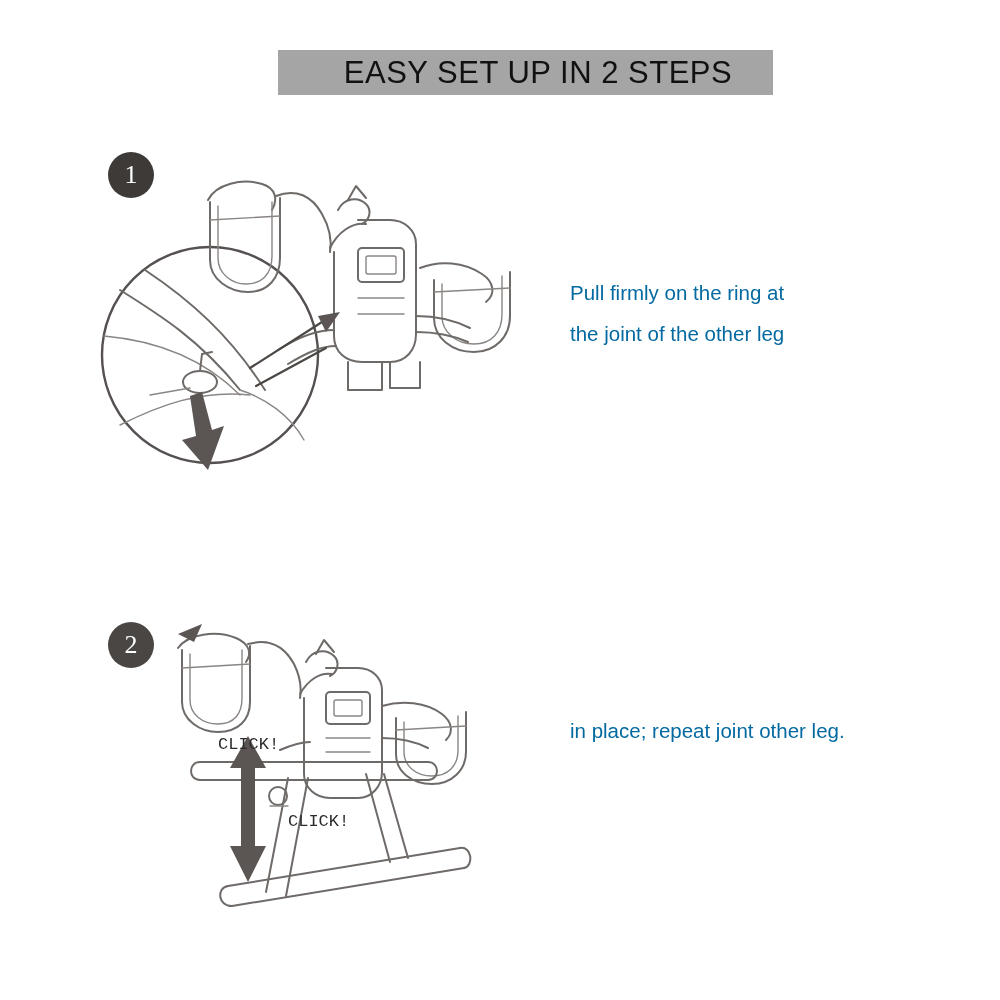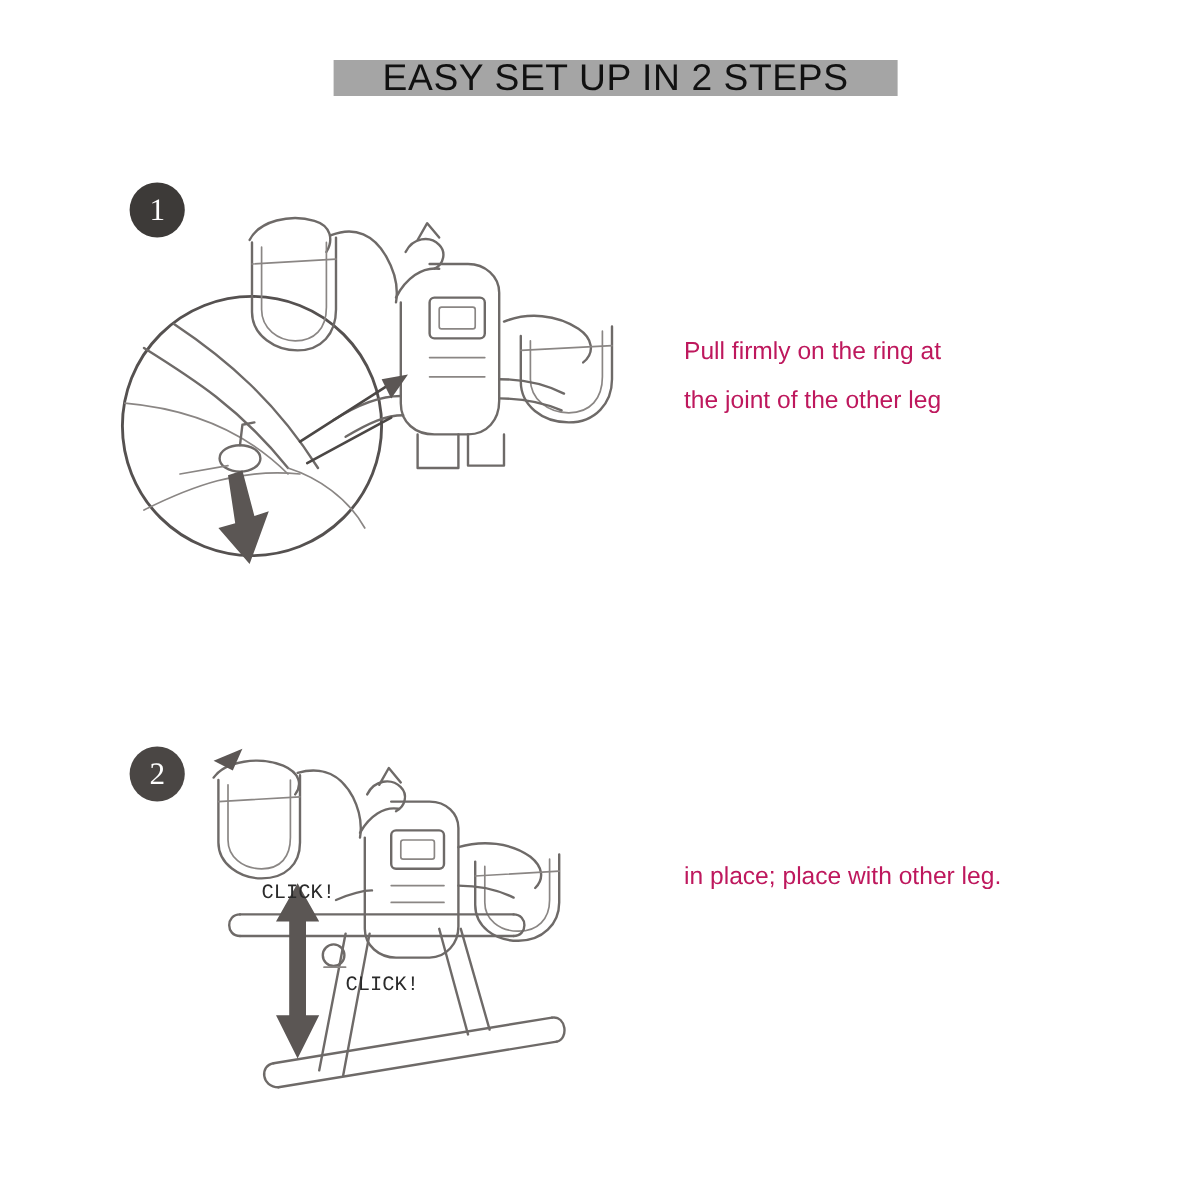--- a/index.html
+++ b/index.html
@@ -15,25 +15,26 @@
     position: relative;
     overflow: hidden;
   }
 
   
   .title-bar {
     position: absolute;
     left: 278px;
     top: 50px;
     width: 470px;
-    height: 30px;
+    height: 45px;
     background: #a5a5a5;
     display: flex;
     align-items: center;
     justify-content: center;
+    padding-left: 25px;
   }
   .title-bar span {
     font-size: 31px;
     letter-spacing: 0.5px;
     color: #111;
     font-weight: 400;
     white-space: nowrap;
   }
 
   
@@ -56,21 +57,21 @@
     font-size: 26px;
     font-family: "Liberation Serif", serif;
   }
   #step-1 .step-badge { left: 108px; top: 22px; }
   #step-2 .step-badge { left: 108px; top: 22px; background: #4a4644; }
 
   .step-text {
     position: absolute;
     font-size: 20.5px;
     line-height: 41px;
-    color: #be185d;
+    color: #0369a1;
     white-space: nowrap;
   }
   #step-1 .step-text { left: 570px; top: 142px; }
   #step-2 .step-text { left: 570px; top: 110px; }
 
   .art {
     position: absolute;
   }
   #art-1 { left: 90px; top: 10px; }
   #art-2 { left: 160px; top: 10px; }
@@ -210,18 +211,18 @@
       <circle class="ln" cx="118" cy="186" r="9"></circle>
       <path class="ln-thin" d="M110 196 L128 196"></path>
 
       <path class="arrow-fill" d="M18 24 L42 14 L34 32 Z"></path>
 
       <path class="arrow-fill" d="M88 126 L106 158 L95 158 L95 236 L106 236 L88 272 L70 236 L81 236 L81 158 L70 158 Z"></path>
     </svg>
   </div>
 
   <div class="step-text">
-    <div>in place; place with other leg.</div>
+    <div>in place; repeat joint other leg.</div>
   </div>
 </div>
 
 <div class="click-label" id="click-a">CLICK!</div>
 <div class="click-label" id="click-b">CLICK!</div>
 
 </body></html>

